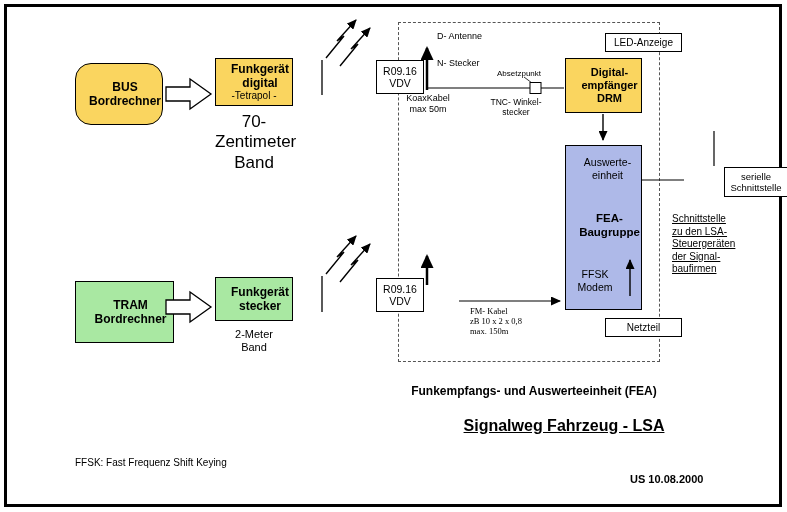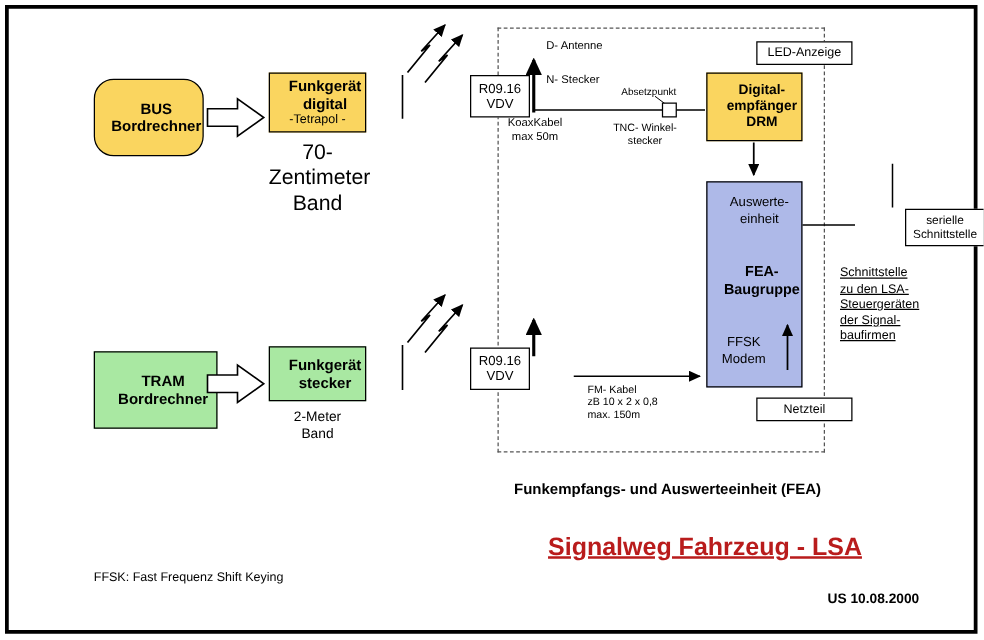--- a/index.html
+++ b/index.html
@@ -87,21 +87,21 @@
       <span>FFSK</span>
       <span>Modem</span>
     </div>
   </div>
 
   <div class="box white" style="left:565px;top:318px;width:77px;height:19px;font-size:10px;">
     <span>Netzteil</span>
   </div>
 
 
-  <div class="lbl" style="left:470px;top:306px;width:80px;font-size:8.5px;">
+  <div class="lbl" style="left:470px;top:306px;width:80px;font-size:8.5px;font-family:Liberation Serif, serif;">
     <span>FM- Kabel</span>
     <span>zB 10 x 2 x 0,8</span>
     <span>max. 150m</span>
   </div>
 
 
   <div class="box white" style="left:684px;top:167px;width:64px;height:30px;font-size:9.5px;">
     <span>serielle</span>
     <span>Schnittstelle</span>
   </div>
@@ -129,27 +129,27 @@
     <span>Band</span>
   </div>
 
   <div class="box white" style="left:336px;top:278px;width:48px;height:34px;font-size:10.5px;">
     <span>R09.16</span>
     <span>VDV</span>
   </div>
 
   <div class="lbl b" style="left:378px;top:384px;width:300px;text-align:center;font-size:12px;">Funkempfangs- und Auswerteeinheit (FEA)</div>
 
-  <div class="title" style="left:424px;top:427px;width:280px;font-size:20px;color:#b91c1c;">Signalweg Fahrzeug - LSA</div>
+  <div class="title" style="left:424px;top:417px;width:280px;font-size:16px;color:#000000;">Signalweg Fahrzeug - LSA</div>
 
   <div class="lbl" style="left:75px;top:456px;font-size:10px;line-height:1.3;">
     <span>FFSK: Fast Frequenz Shift Keying</span>
   </div>
 
-  <div class="lbl b" style="left:618px;top:473px;font-size:11px;margin-left:32px;">US  10.08.2000</div>
+  <div class="lbl b" style="left:618px;top:473px;font-size:11px;">US  10.08.2000</div>
 
   <svg class="overlay" width="787" height="512" viewBox="0 0 787 512">
     <defs>
       <marker id="ah" markerUnits="userSpaceOnUse" markerWidth="10" markerHeight="9" refX="9" refY="4.5" orient="auto">
         <path d="M0,0 L10,4.5 L0,9 z" fill="#000"></path>
       </marker>
       <marker id="ahb" markerUnits="userSpaceOnUse" markerWidth="14" markerHeight="13" refX="12" refY="6.5" orient="auto">
         <path d="M0,0 L14,6.5 L0,13 z" fill="#000"></path>
       </marker>
     </defs>

